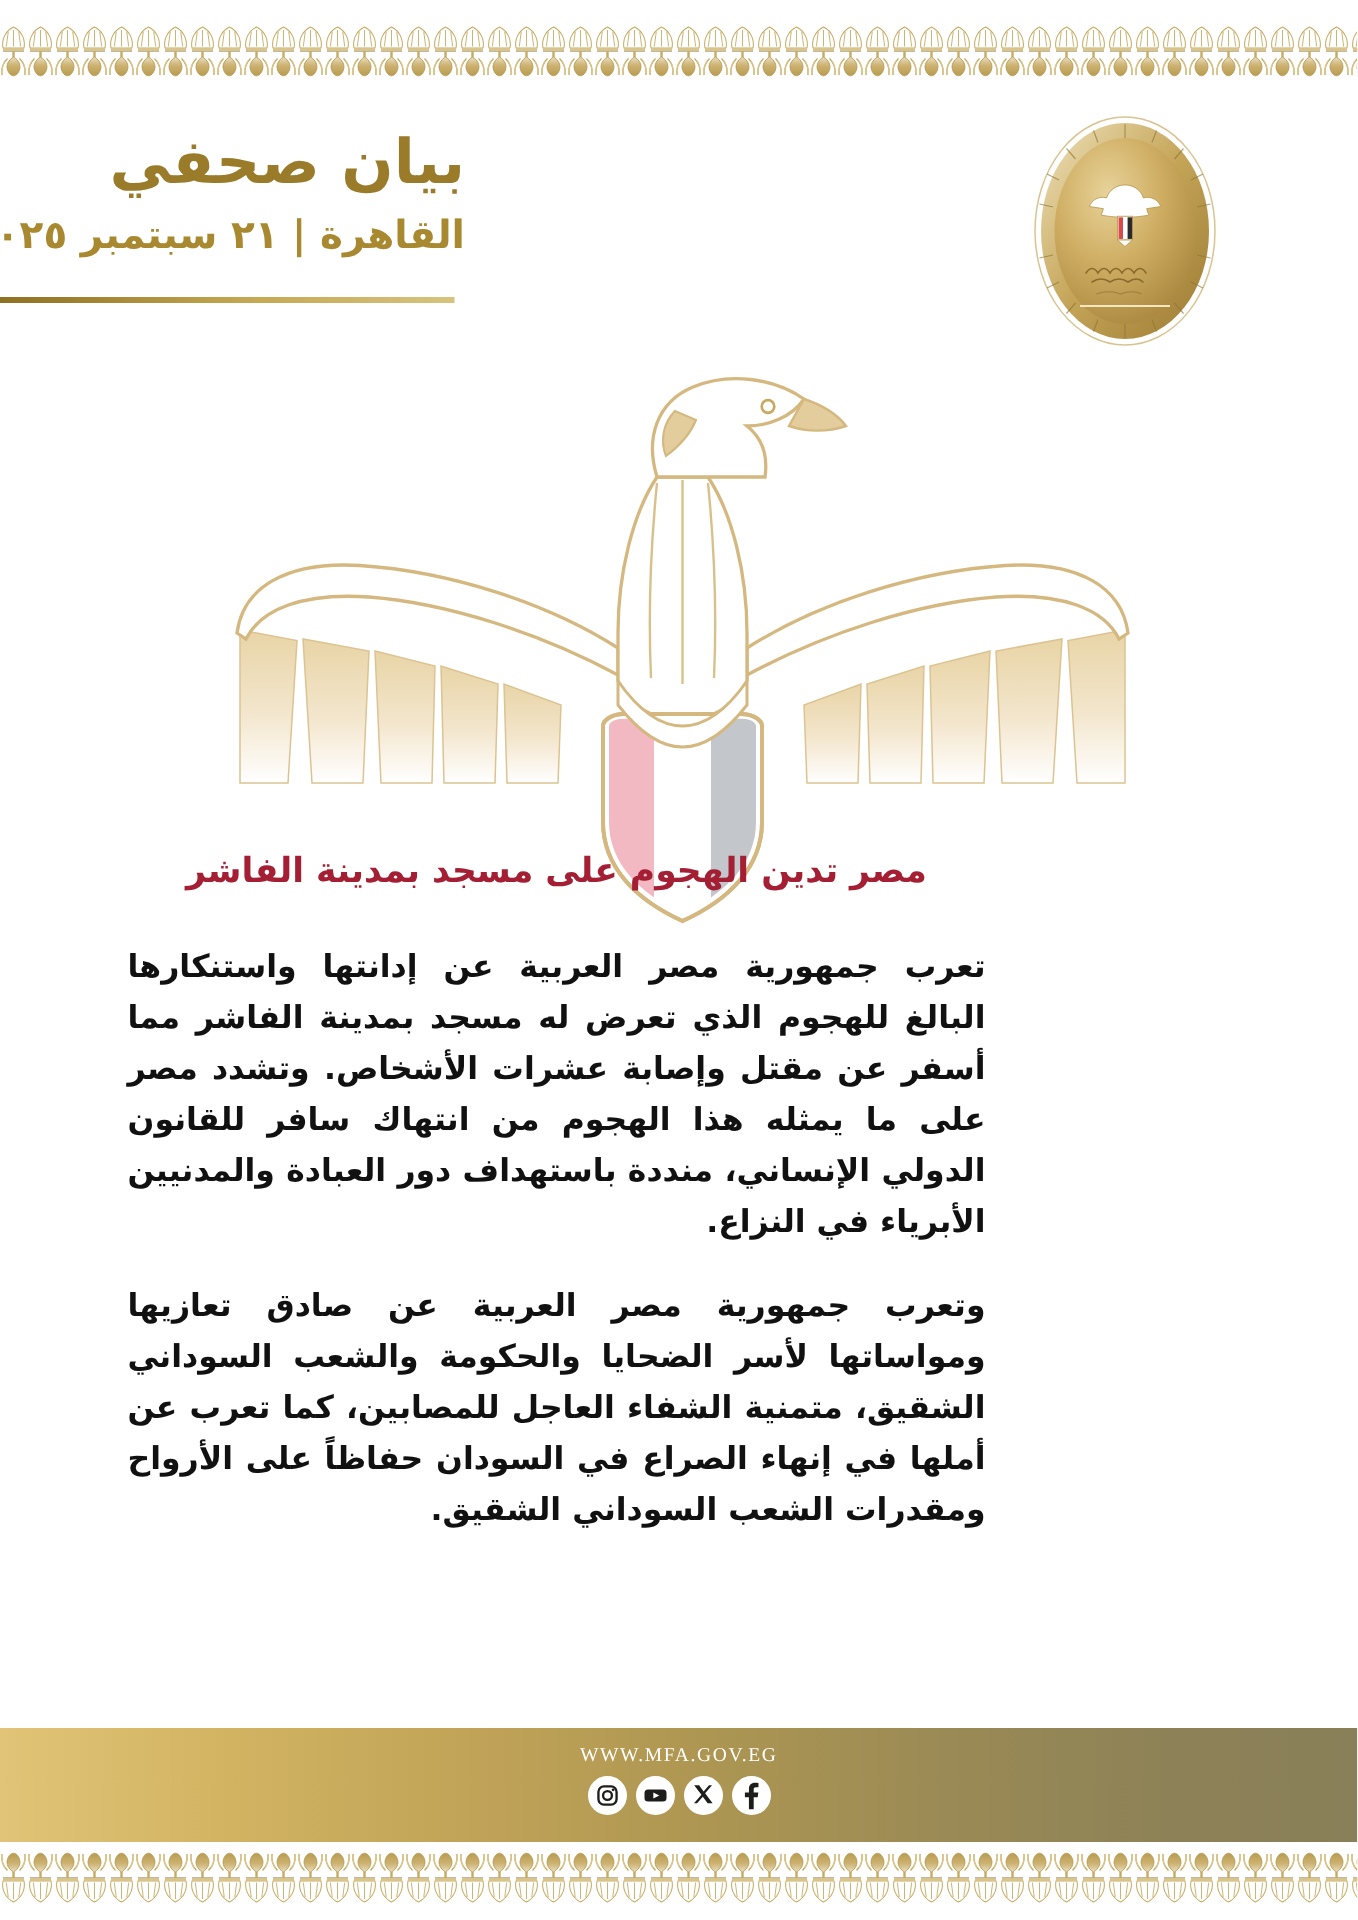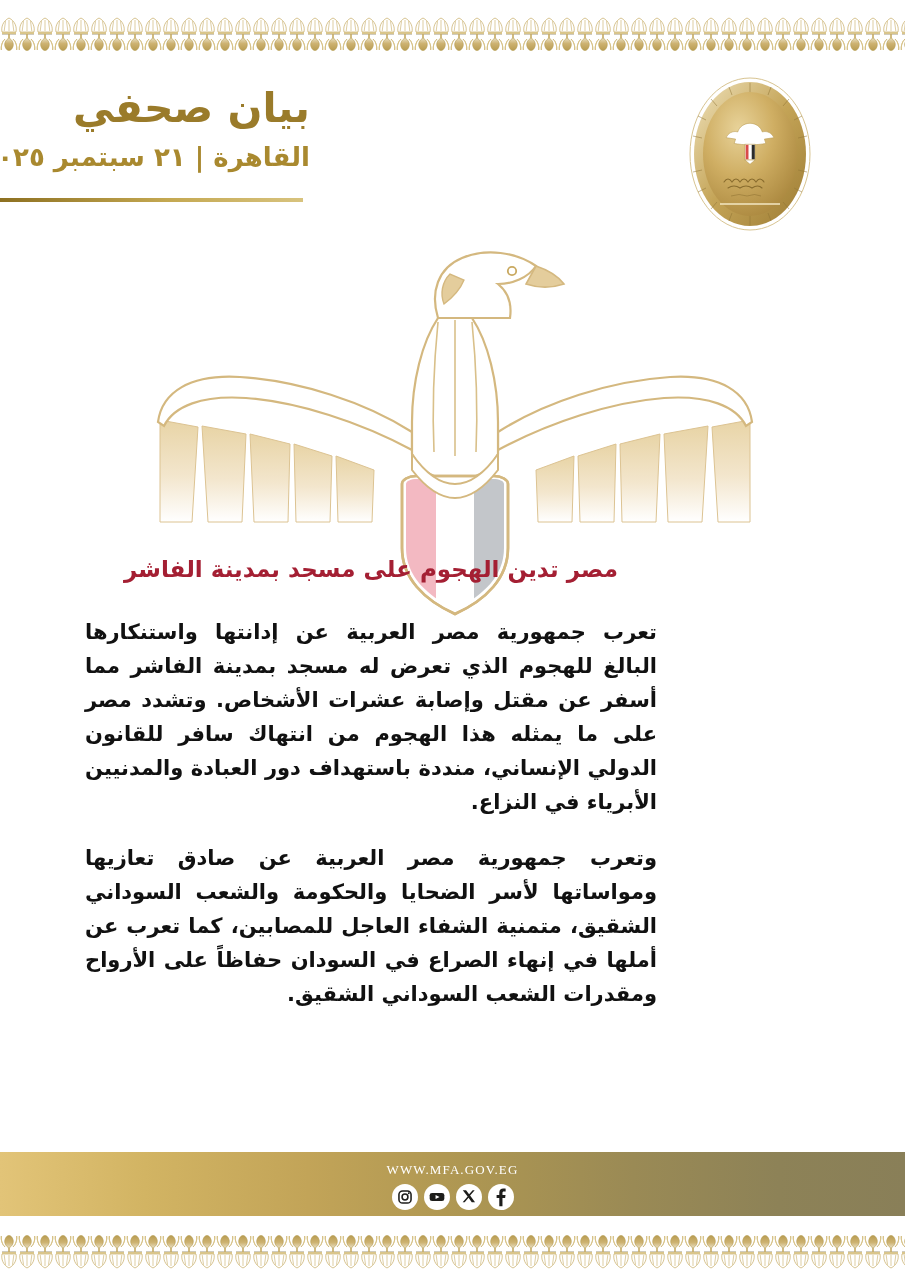--- a/index.html
+++ b/index.html
@@ -84,21 +84,21 @@
     top: 222px;
     width: 610px;
     height: 400px;
     opacity: 1;
   }
 
   
   .content {
     position: absolute;
     left: 0;
-    top: 555px;
+    top: 567px;
     width: 742px;
   }
   .doc-title {
     text-align: center;
     font-size: 23px;
     font-weight: 700;
     color: #a41f33;
     font-family: "DejaVu Sans", sans-serif;
     letter-spacing: 0px;
     margin: 0 0 30px 0;
@@ -116,21 +116,21 @@
     letter-spacing: 0px;
   }
   .para.last { margin-bottom: 0; }
 
   
   .footer-band {
     position: absolute;
     left: 0;
     top: 1152px;
     width: 905px;
-    height: 64px;
+    height: 76px;
     background: linear-gradient(90deg,
         #e2c478 0%,
         #d2b463 16%,
         #c2a458 34%,
         #ad9652 52%,
         #9a8a55 70%,
         #8d8257 86%,
         #897f58 100%);
   }
   .footer-url {

